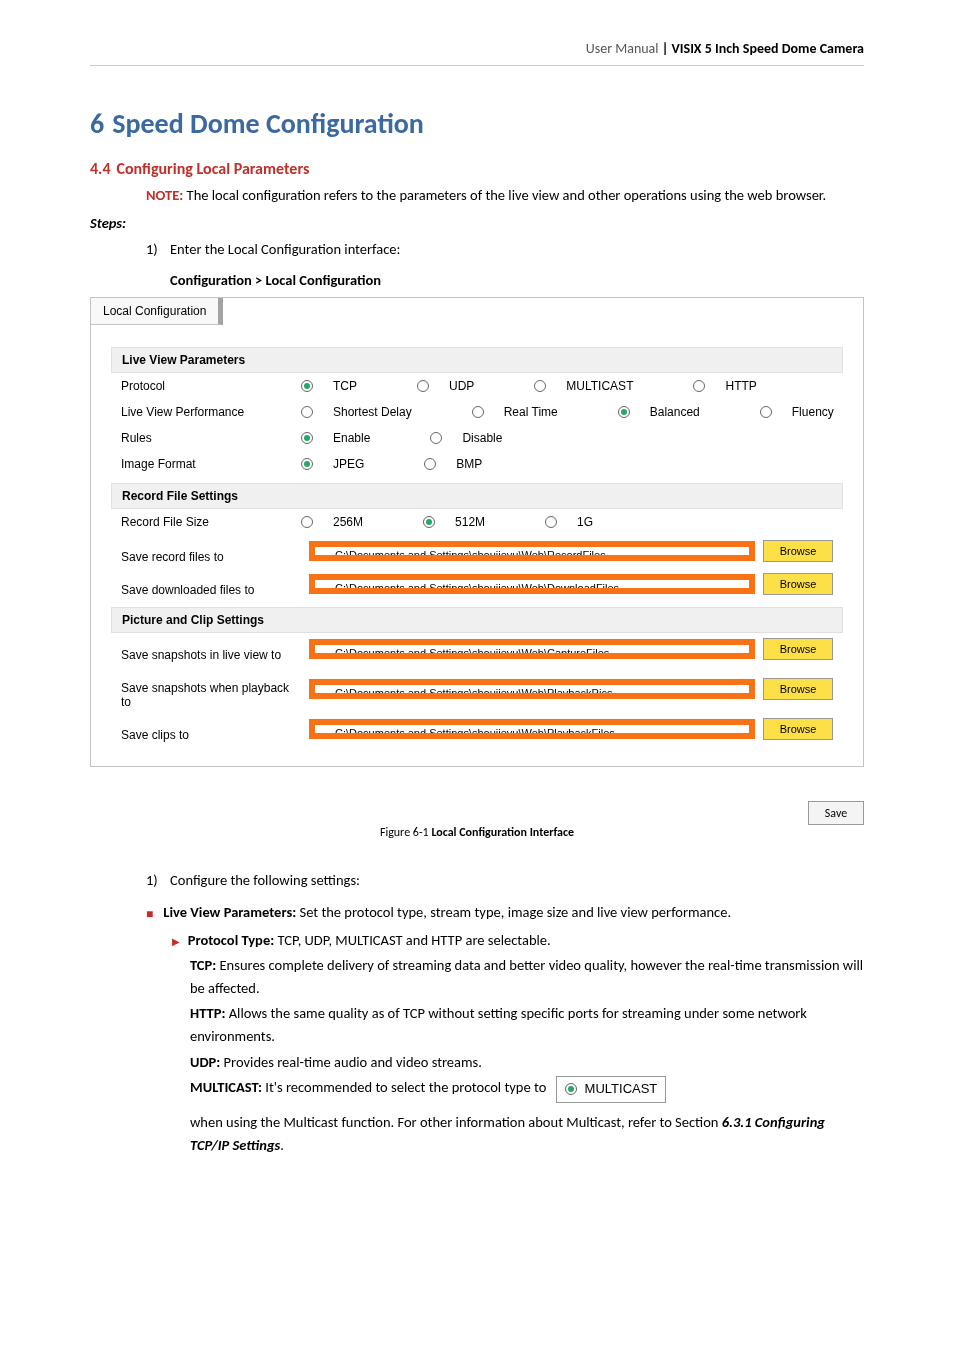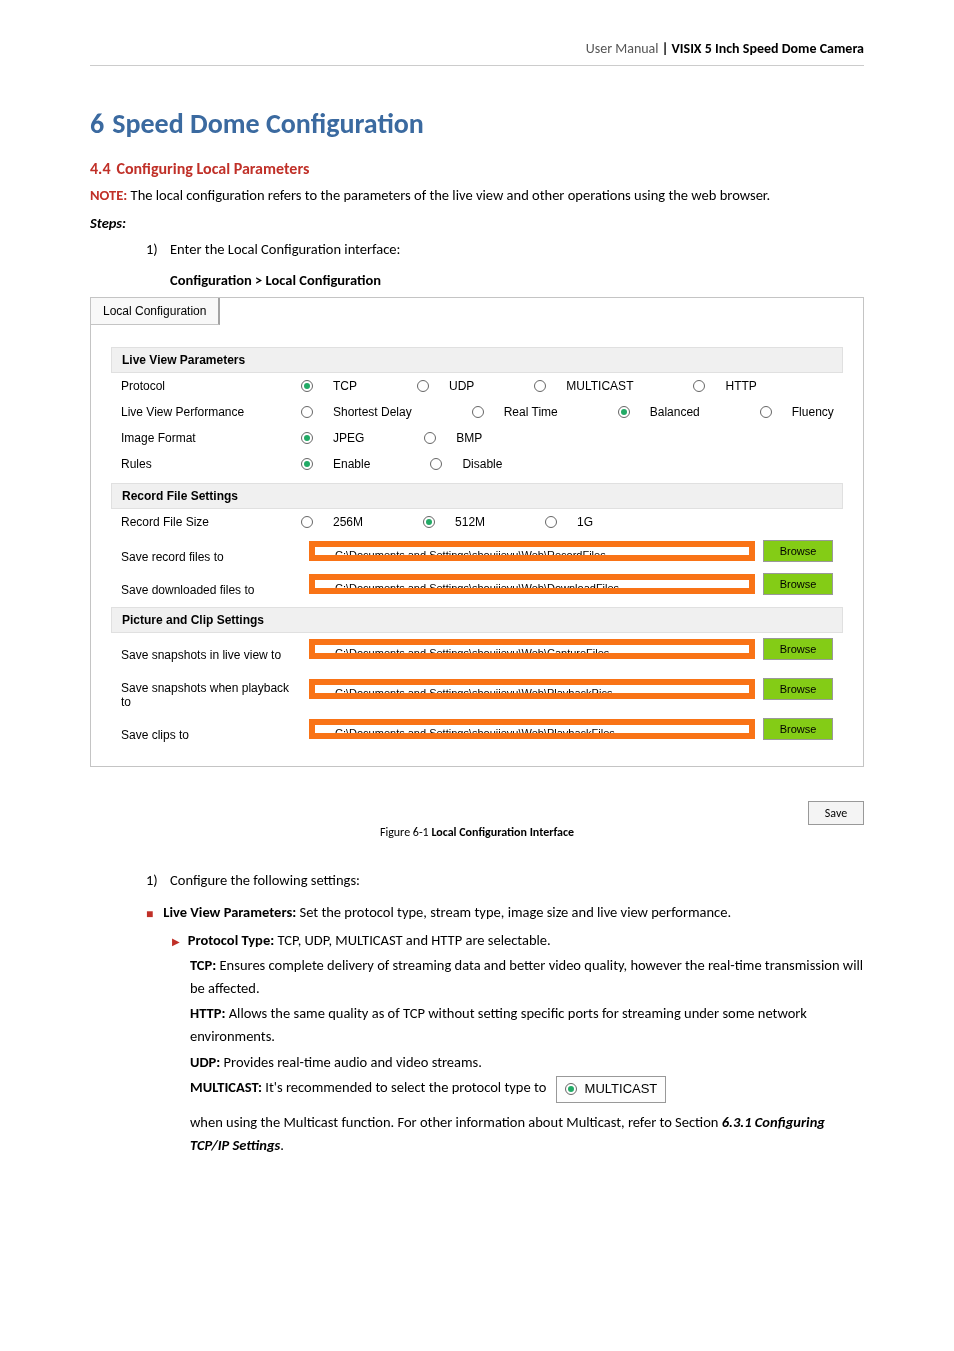--- a/index.html
+++ b/index.html
@@ -29,41 +29,41 @@
     margin-bottom: 18px;
   }
   h1.chapter .num { color: #3b6aa0; margin-right: 8px; }
   h2.section {
     color: #c03028;
     font-size: 16px;
     font-weight: bold;
     margin-bottom: 6px;
   }
   h2.section .num { color: #c03028; margin-right: 6px; }
-  .note-block { margin-bottom: 8px; line-height: 1.55; }
+  .note-block { margin-left: 56px; margin-bottom: 8px; line-height: 1.55; }
   .note-label { color: #c03028; font-weight: bold; }
   .steps-label { font-style: italic; font-weight: bold; margin: 4px 0 6px 0; }
   ol.steps { list-style: none; margin-left: 56px; margin-bottom: 10px; }
   ol.steps > li { margin-bottom: 4px; line-height: 1.55; }
   ol.steps > li .idx { display: inline-block; width: 24px; }
   .breadcrumb { font-weight: bold; margin-left: 80px; margin-top: 2px; margin-bottom: 8px; }
 
   
   .config-panel {
     border: 1px solid #c4c4c4;
     background: #fff;
     font-family: Tahoma, Arial, sans-serif;
     font-size: 12px;
     color: #000;
     margin-bottom: 24px;
   }
   .panel-tab {
     display: inline-block;
     padding: 6px 12px;
-    border-right: 2px solid #a3a3a3;
+    border-right: 5px solid #a3a3a3;
     border-bottom: 1px solid #c4c4c4;
     background: #f8f8f8;
   }
   .panel-body { padding: 16px 20px 20px 20px; }
   .section-header {
     background: #f0f0f0;
     border: 1px solid #e0e0e0;
     padding: 5px 10px;
     font-weight: bold;
     font-size: 12px;
@@ -85,21 +85,21 @@
   .radio-circle.selected::after {
     content: ""; width: 6px; height: 6px; background: #2a6; border-radius: 50%;
   }
   .path-row { display: flex; align-items: center; padding: 4px 10px; gap: 8px; }
   .path-row .form-label { width: 180px; flex: 0 0 180px; font-size: 12px; margin-top: 11px; }
   .path-input {
     flex: 1; border: 6px solid #f97316; padding: 2px 20px; font-size: 11px;
     background: #fff; height: 20px; overflow: hidden;
   }
   .browse-btn {
-    width: 70px; height: 22px; border: 1px solid #999; background: #84cc16;
+    width: 70px; height: 22px; border: 1px solid #999; background: #fde047;
     font-size: 11px; display: flex; align-items: center; justify-content: center;
   }
   .save-btn {
     float: right; width: 56px; height: 24px; border: 1px solid #999;
     background: #f4f4f4; font-size: 12px; display: flex;
     align-items: center; justify-content: center; margin-top: 10px;
   }
   .clearfix::after { content: ""; display: block; clear: both; }
   .figure-caption { text-align: center; font-size: 12px; margin-bottom: 30px; }
   .figure-caption .fig { }
@@ -192,43 +192,43 @@
             <span>Balanced</span>
           </span>
         <span class="radio-item">
             <span class="radio-circle"></span>
             <span>Fluency</span>
           </span>
       </div>
     </div>
 
     <div class="form-row">
+      <div class="form-label">Rules</div>
+      <div class="opts">
+        <span class="radio-item">
+            <span class="radio-circle selected"></span>
+            <span>Enable</span>
+          </span>
+        <span class="radio-item">
+            <span class="radio-circle"></span>
+            <span>Disable</span>
+          </span>
+      </div>
+    </div>
+
+    <div class="form-row">
       <div class="form-label">Image Format</div>
       <div class="opts">
         <span class="radio-item">
             <span class="radio-circle selected"></span>
             <span>JPEG</span>
           </span>
         <span class="radio-item">
             <span class="radio-circle"></span>
             <span>BMP</span>
-          </span>
-      </div>
-    </div>
-
-    <div class="form-row">
-      <div class="form-label">Rules</div>
-      <div class="opts">
-        <span class="radio-item">
-            <span class="radio-circle selected"></span>
-            <span>Enable</span>
-          </span>
-        <span class="radio-item">
-            <span class="radio-circle"></span>
-            <span>Disable</span>
           </span>
       </div>
     </div>
 
     <div class="section-header">Record File Settings</div>
 
     <div class="form-row">
       <div class="form-label">Record File Size</div>
       <div class="opts">
         <span class="radio-item">

